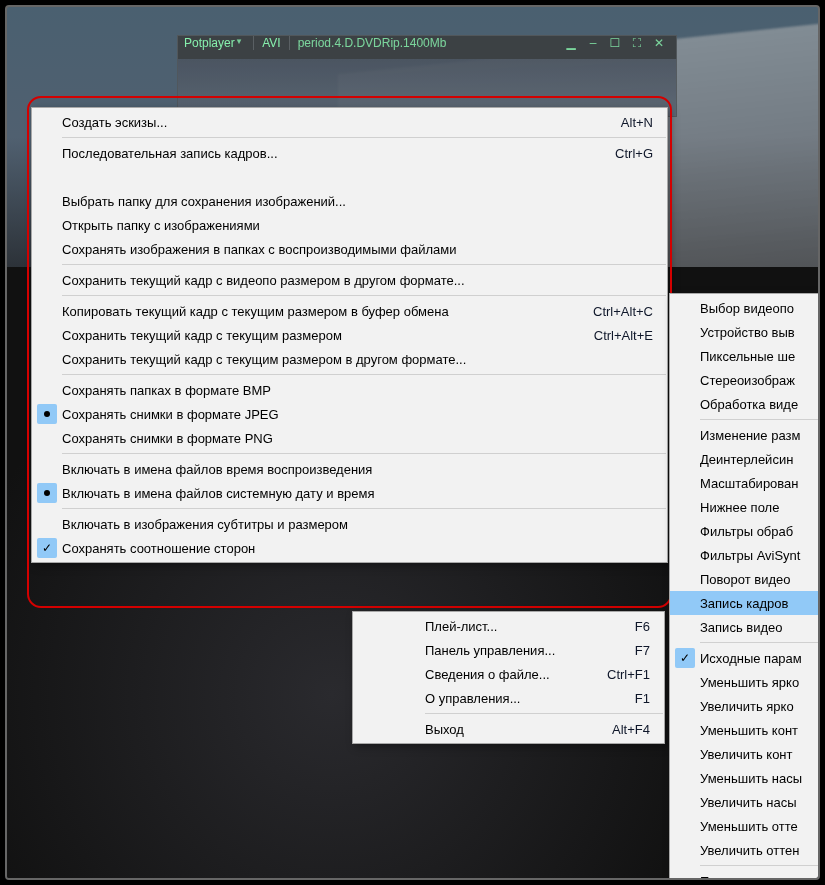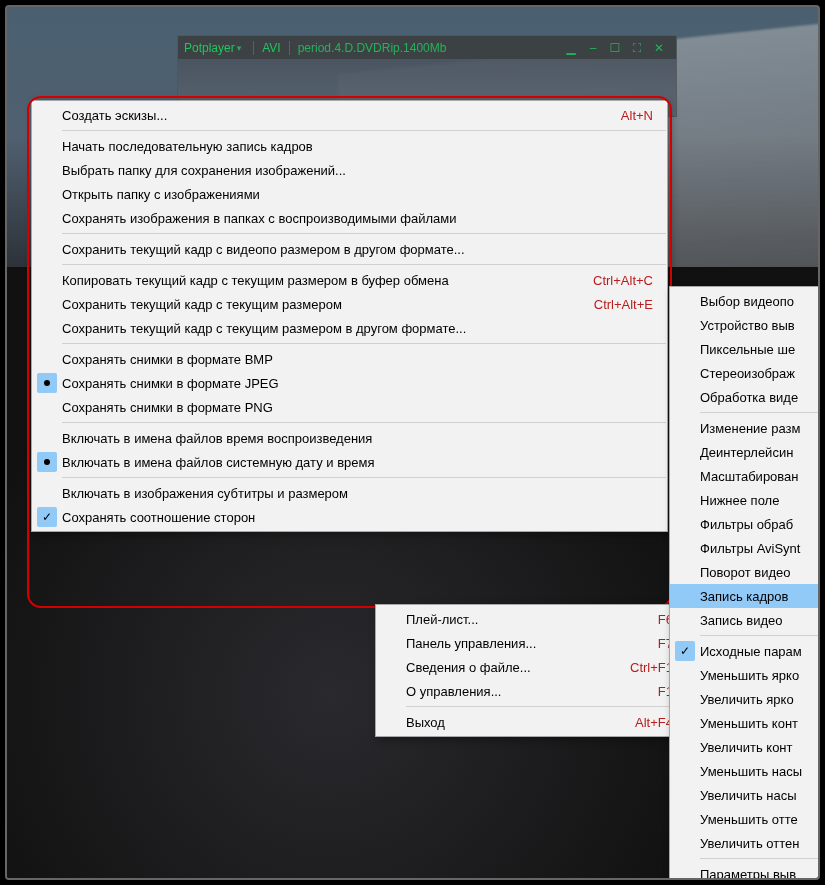--- a/index.html
+++ b/index.html
@@ -33,22 +33,22 @@
   .bg-redstrip {
     position: absolute; right: 0; top: 262px; width: 180px; height: 18px;
     background: linear-gradient(90deg, #5a0000, #aa0000, #5a0000);
   }
 
   
   .player {
     position: absolute;
     left: 170px; top: 28px; width: 500px; height: 24px;
     background: #3c4144;
-    color: #22c55e;
-    display: flex; align-items: center;
+    color: #86efac;
+    display: flex; 
     font-size: 12px;
     padding: 0 6px;
     border: 1px solid #51575b;
     border-bottom: none;
   }
   .player .brand { font-weight: 500; }
   .player .drop { font-size: 9px; margin: 0 4px 0 2px; opacity: .8; }
   .player .divider { width: 1px; height: 14px; background: #5a6064; margin: 0 8px; }
   .player .title { opacity: .85; }
   .player .spacer { flex: 1; }
@@ -63,39 +63,40 @@
     opacity: 0.9;
   }
 
   
   .menu {
     position: absolute;
     background: #f2f2f2;
     border: 1px solid #a8a8a8;
     box-shadow: 3px 3px 8px rgba(0,0,0,.35);
     padding: 2px 0;
+    margin-top: 7px;
   }
   .menu-item {
     display: flex; align-items: center;
     height: 24px;
     padding: 0 14px 0 0;
     color: #000;
     white-space: nowrap;
     cursor: default;
   }
   .menu-item:hover:not(.static), .menu-item.highlight {
     background: #91c9f7;
   }
   .menu-item .gutter {
     width: 30px; height: 100%;
     display: flex; align-items: center; justify-content: center;
     flex-shrink: 0;
   }
   .menu-item .label { flex: 1; padding-right: 30px; }
-  .menu-item .shortcut { color: #b91c1c; margin-left: auto; }
+  .menu-item .shortcut { color: #0f172a; margin-left: auto; }
   .menu-sep {
     height: 1px; background: #d0d0d0; margin: 3px 1px 3px 30px;
   }
   .radio-dot {
     width: 6px; height: 6px; border-radius: 50%; background: #000; display: inline-block;
   }
   .radio-bg { background: #91c9f7; width: 20px; height: 20px; border-radius: 2px; display:flex; align-items:center; justify-content:center;}
   .check-bg { background: #91c9f7; width: 20px; height: 20px; border-radius: 2px; display:flex; align-items:center; justify-content:center; font-size: 12px; color:#000;}
   
   
@@ -105,21 +106,21 @@
   .callout {
     position: absolute;
     left: 20px; top: 89px; width: 645px; height: 512px;
     border: 2.5px solid #d40000;
     border-radius: 14px;
     pointer-events: none;
   }
 
   
   #menu-bottom {
-    left: 368px; top: 597px; width: 313px;
+    left: 345px; top: 597px; width: 313px; padding-left: 42px;
   }
 
   
   #menu-right {
     left: 662px; top: 279px; width: 200px;
   }
   #menu-right .menu-item .label { padding-right: 0; overflow: hidden; text-overflow: clip;}
 </style>
 </head>
 <body>
@@ -147,21 +148,25 @@
 
   <div id="submenu-left" class="menu">
       <div class="menu-item">
         <span class="gutter"></span>
         <span class="label">Создать эскизы...</span>
         <span class="shortcut">Alt+N</span>
       </div>
       <div class="menu-sep"></div>
       <div class="menu-item">
         <span class="gutter"></span>
-        <span class="label">Начать последовательную запись кадров</span>
+        <span class="label">Последовательная запись кадров...</span>
+        <span class="shortcut">Ctrl+G</span>
+      </div>
+      <div class="menu-item">
+        <span class="gutter"></span>
       </div>
       <div class="menu-item">
         <span class="gutter"></span>
         <span class="label">Выбрать папку для сохранения изображений...</span>
       </div>
       <div class="menu-item">
         <span class="gutter"></span>
         <span class="label">Открыть папку с изображениями</span>
       </div>
       <div class="menu-item">
@@ -184,21 +189,21 @@
         <span class="label">Сохранить текущий кадр с текущим размером</span>
         <span class="shortcut">Ctrl+Alt+E</span>
       </div>
       <div class="menu-item">
         <span class="gutter"></span>
         <span class="label">Сохранить текущий кадр с текущим размером в другом формате...</span>
       </div>
       <div class="menu-sep"></div>
       <div class="menu-item">
         <span class="gutter"></span>
-        <span class="label">Сохранять снимки в формате BMP</span>
+        <span class="label">Сохранять папках в формате BMP</span>
       </div>
       <div class="menu-item">
         <span class="gutter">
           <span class="radio-bg">
             <span class="radio-dot"></span>
           </span>
         </span>
         <span class="label">Сохранять снимки в формате JPEG</span>
       </div>
       <div class="menu-item">

